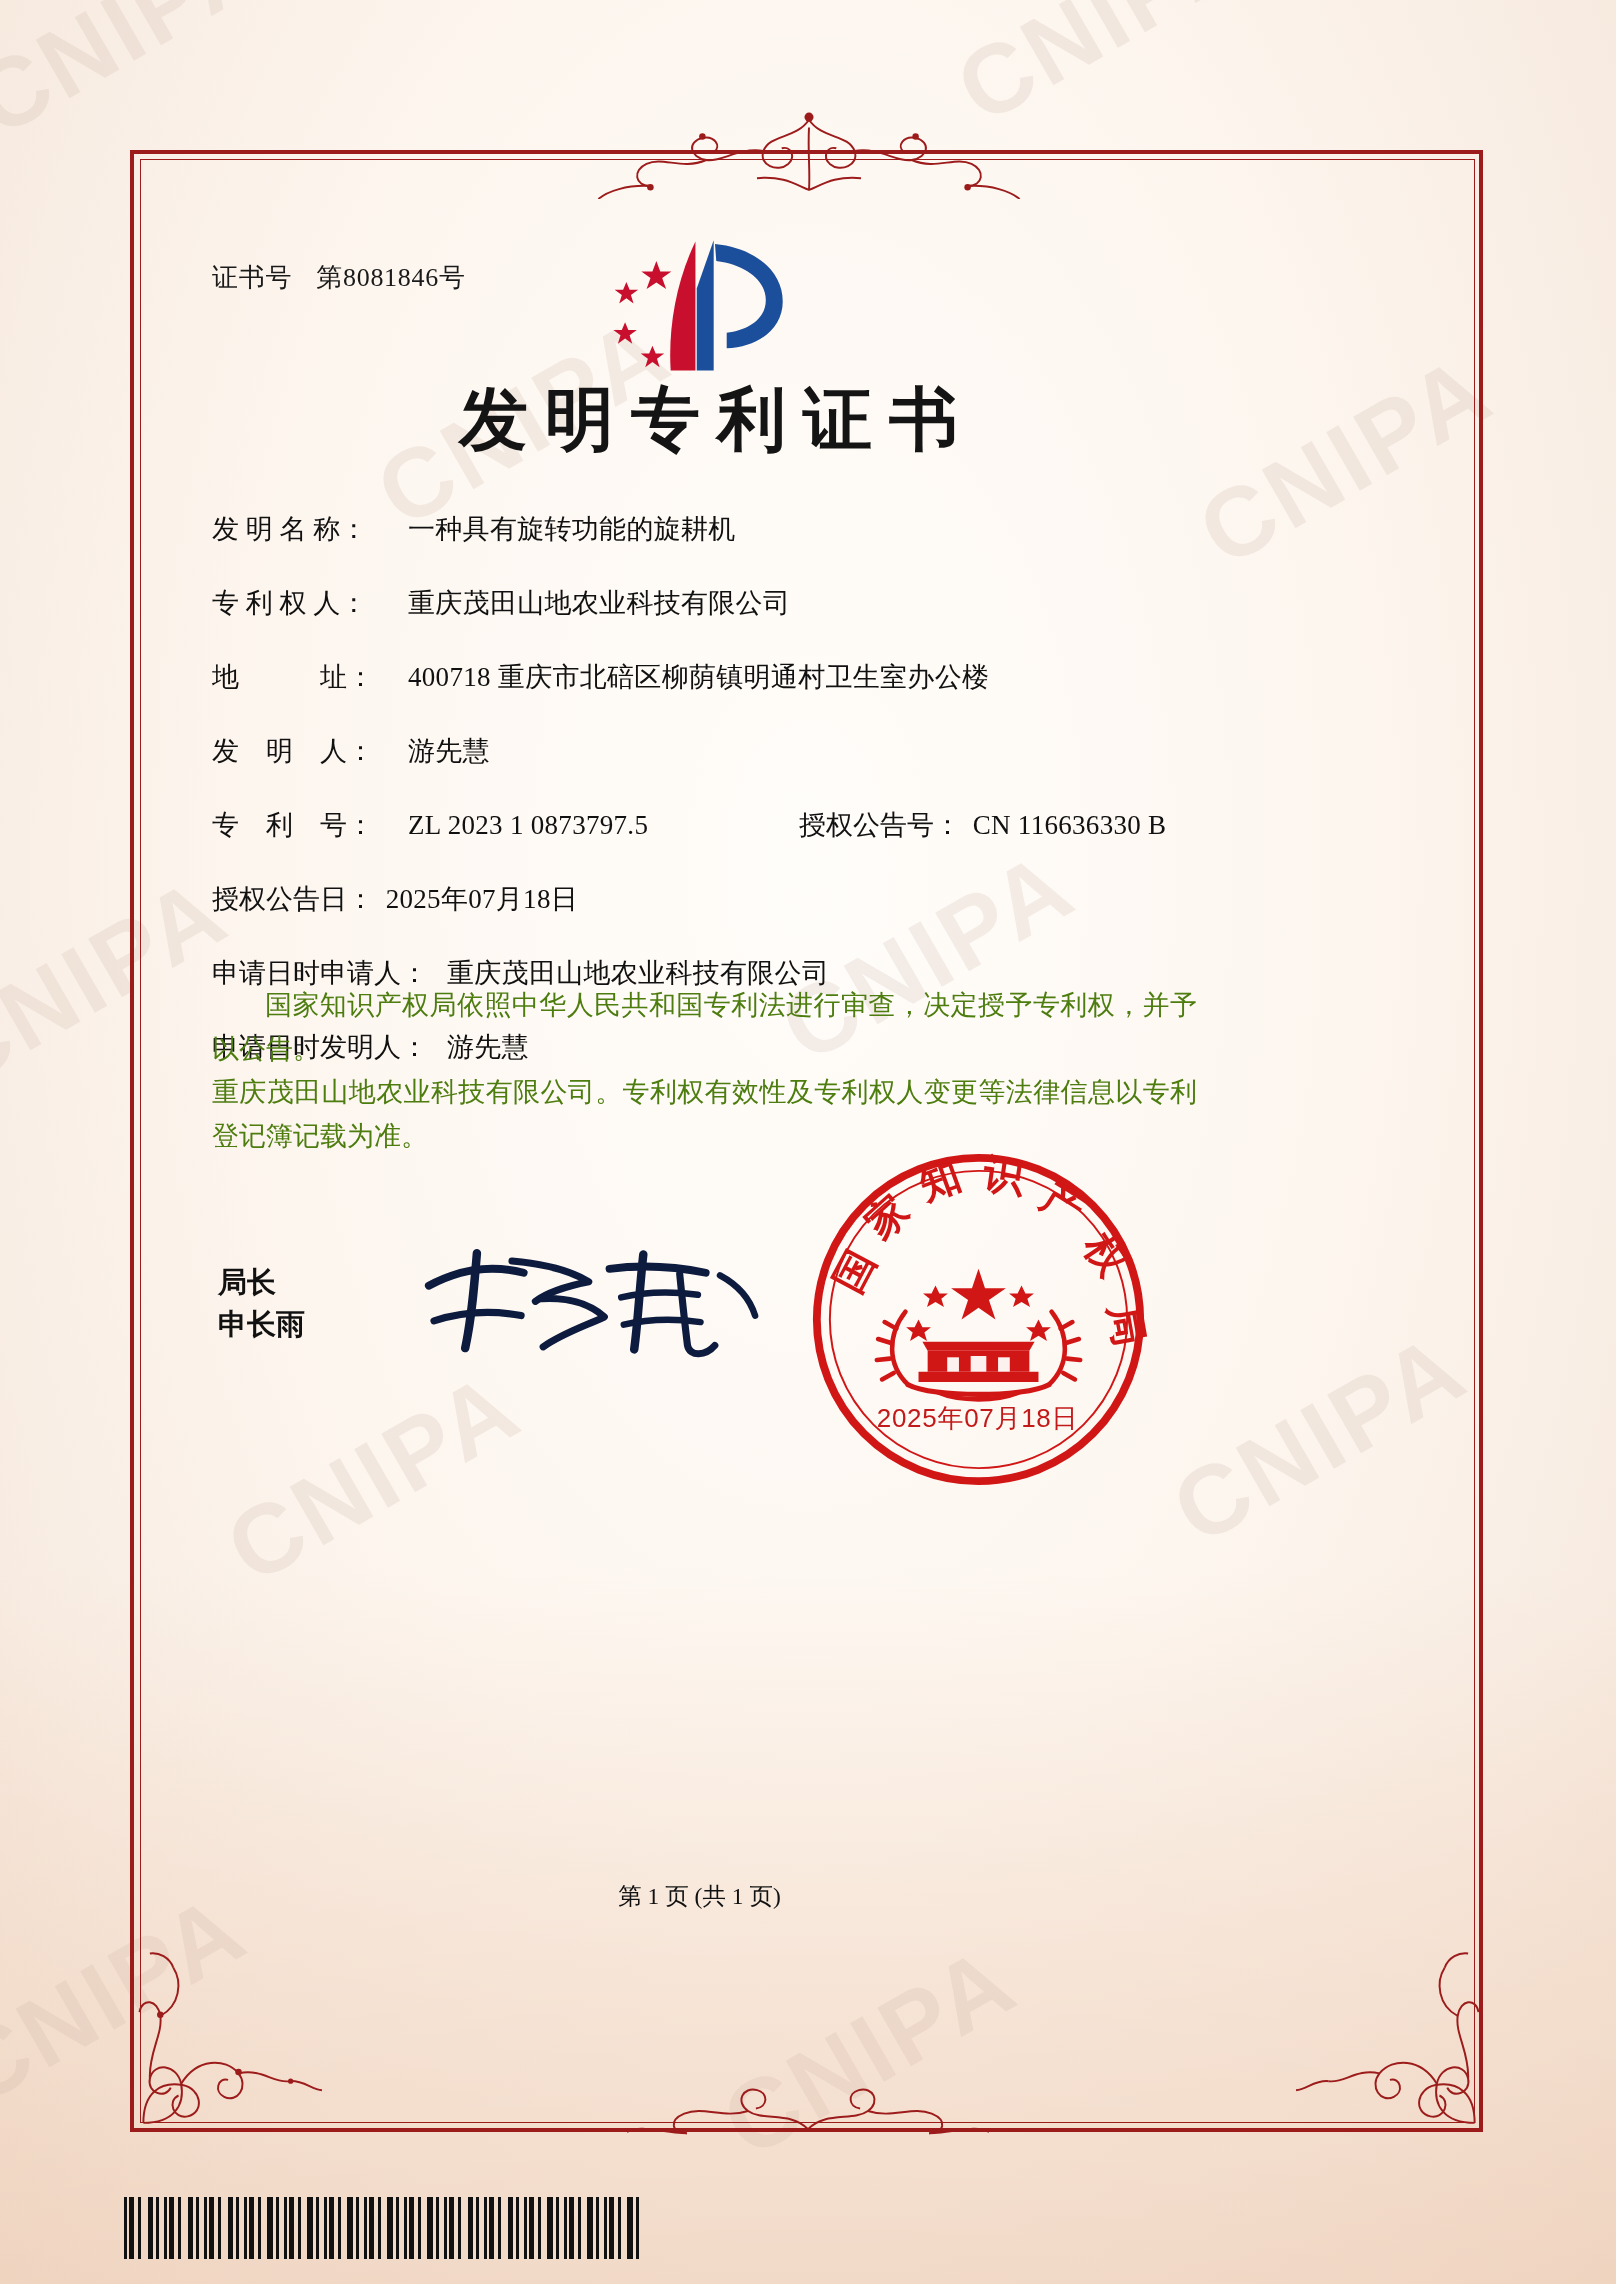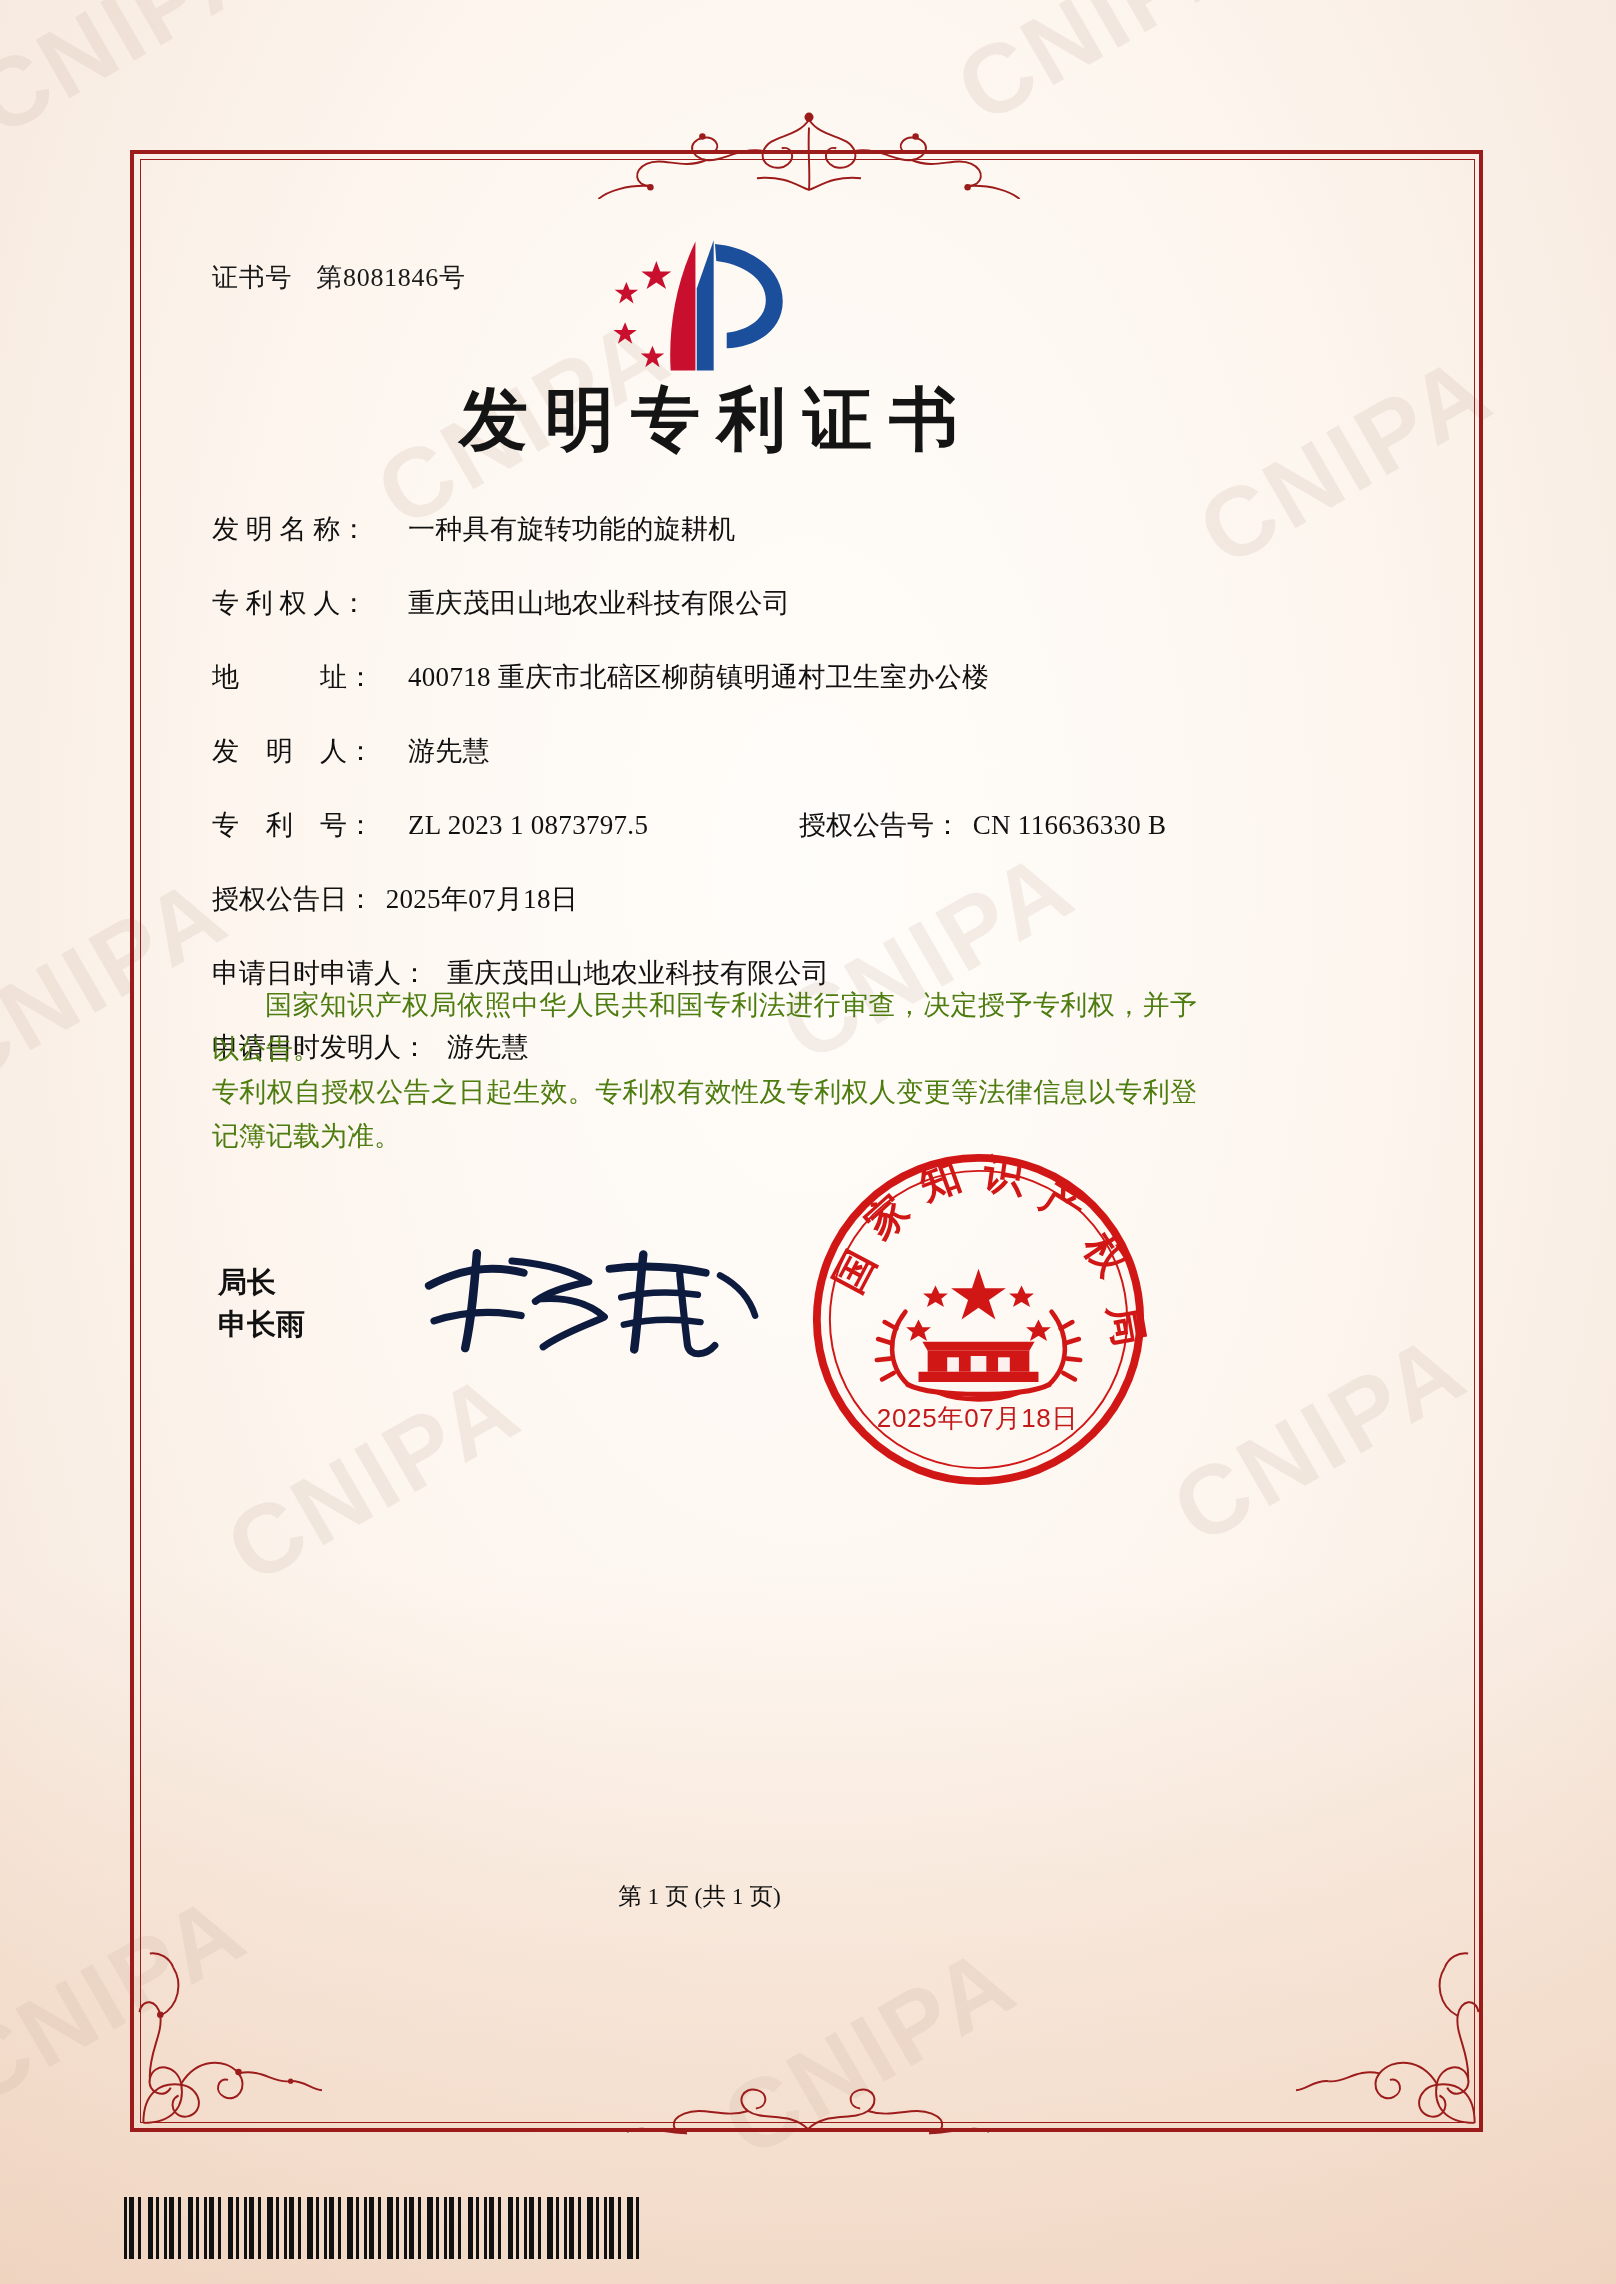--- a/index.html
+++ b/index.html
@@ -451,21 +451,21 @@
 
       <div class="row">
         <div class="lbl" style="width:235px">申请日时发明人：</div>
         <div class="val">游先慧</div>
       </div>
 
     </div>
 
     <div class="statement">
       <p class="indent">国家知识产权局依照中华人民共和国专利法进行审查，决定授予专利权，并予以公告。</p>
-      <p>专利权自授权公告之日起生效。专利权有效性及专利权人变更等法律信息以专利登记簿记载为准。</p>
+      <p>重庆茂田山地农业科技有限公司。专利权有效性及专利权人变更等法律信息以专利登记簿记载为准。</p>
     </div>
 
     <div class="sig-label">
       <div>局长</div>
       <div>申长雨</div>
     </div>
 
     <svg class="sig-script" viewBox="0 0 560 200">
       <g fill="none" stroke="#0d1b3e" stroke-linecap="round" stroke-linejoin="round">
         <path d="M22 78 C 70 52, 120 46, 168 58" stroke-width="12"></path>

